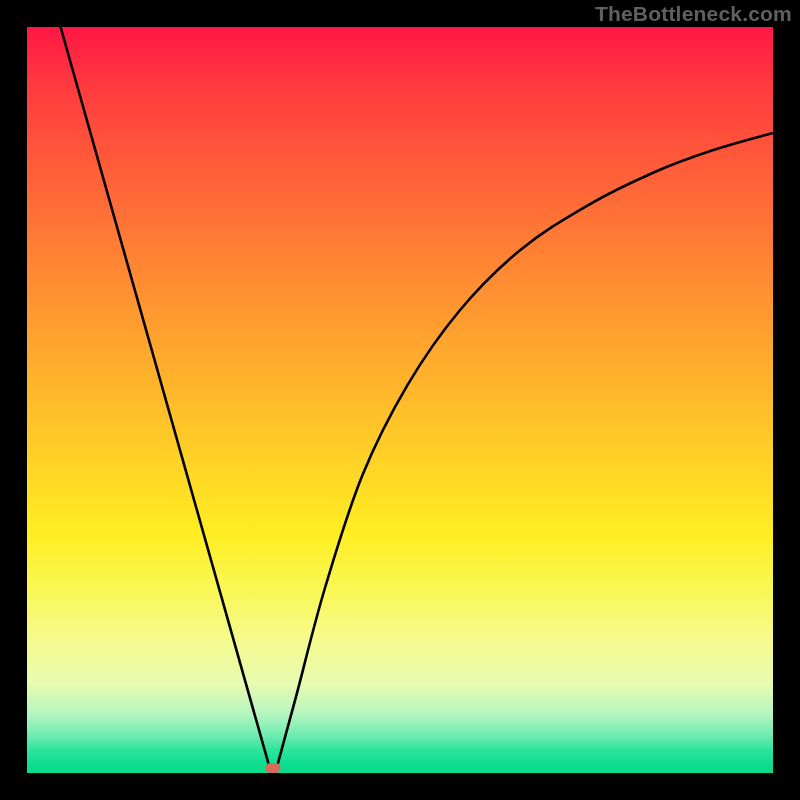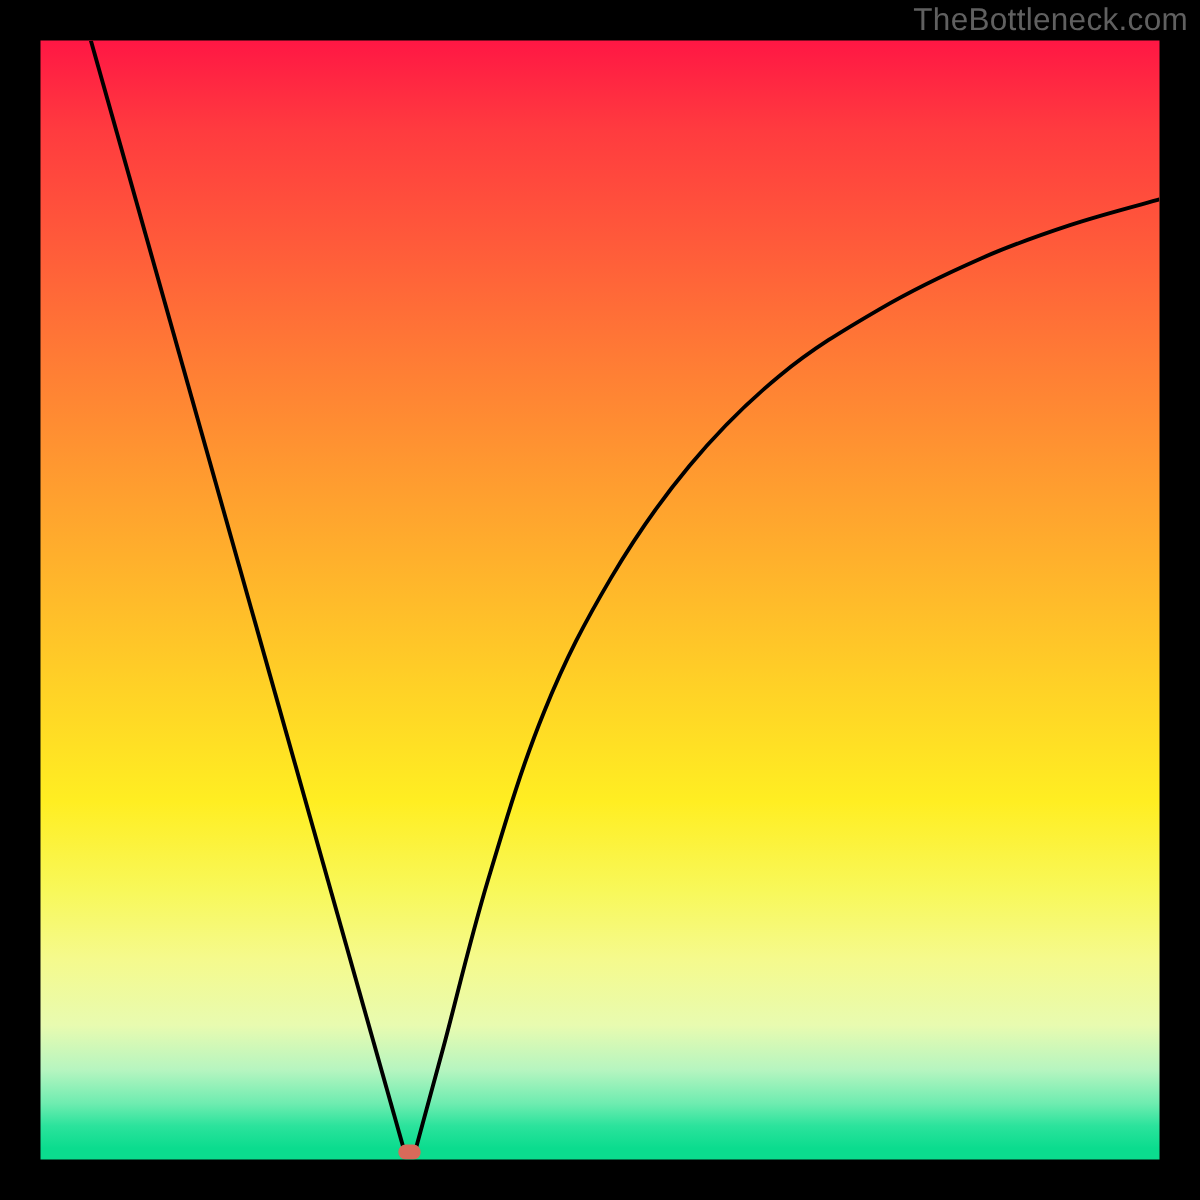--- a/index.html
+++ b/index.html
@@ -38,20 +38,21 @@
     overflow: hidden;
   }
   .watermark {
     position: absolute;
     top: 2px;
     right: 8px;
     color: #606060;
     font-size: 21px;
     letter-spacing: 0.2px;
     z-index: 5;
+    font-weight: bold;
   }
   svg.curve {
     position: absolute;
     left: 0;
     top: 0;
     width: 746px;
     height: 746px;
   }
   .marker {
     position: absolute;

